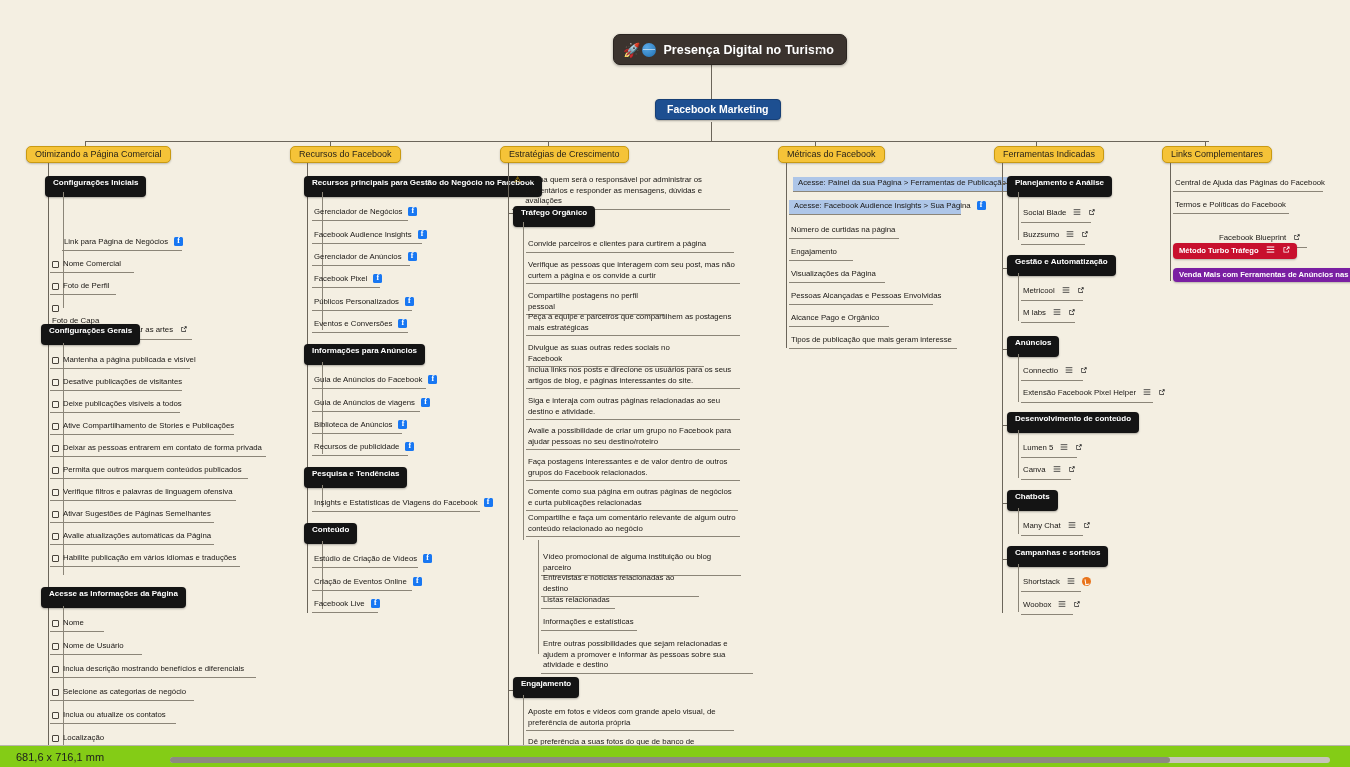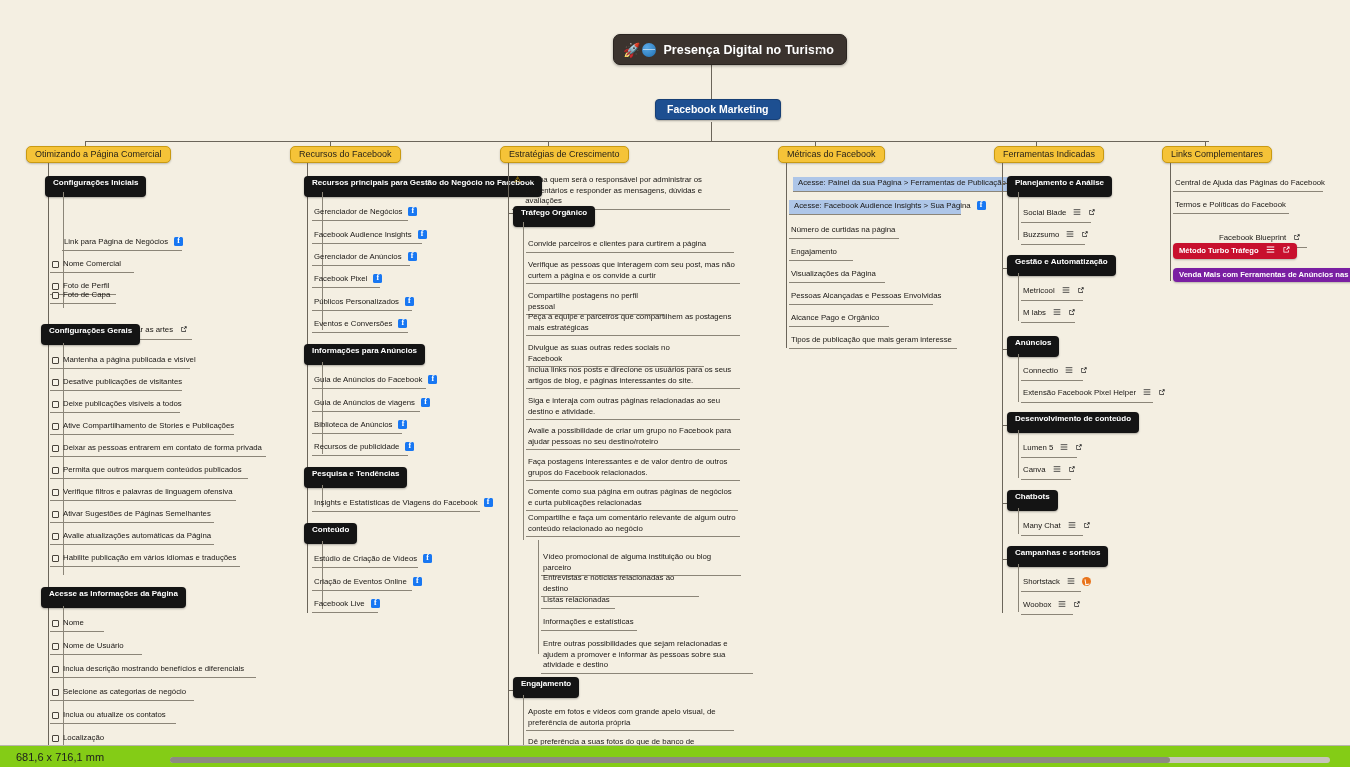--- a/index.html
+++ b/index.html
@@ -245,21 +245,21 @@
       <span class="fbicon"></span>
     </div>
   <div class="leaf" style="left:50px; top:258px; width:84px;">
       <span class="cbox"></span>
       <span class="leaf-text">Nome Comercial</span>
     </div>
   <div class="leaf" style="left:50px; top:280px; width:66px;">
       <span class="cbox"></span>
       <span class="leaf-text">Foto de Perfil</span>
     </div>
-  <div class="leaf" style="left:50px; top:289px; width:66px;">
+  <div class="leaf" style="left:50px; top:302px; width:66px;flex-direction:column;">
       <span class="cbox"></span>
       <span class="leaf-text">Foto de Capa</span>
     </div>
   <div class="leaf" style="left:50px; top:324px; width:142px;">
       <span class="radio"></span>
       <span class="leaf-text">Use o Canva para criar as artes</span>
       <span class="extico"><svg width="8" height="8" viewBox="0 0 12 12">
           <path d="M2 3h3v1H3v5h5V7h1v3H2V3z" fill="#2a2a2a"></path>
           <path d="M6.5 2H10v3.5L8.7 4.2 6.4 6.5 5.5 5.6l2.3-2.3L6.5 2z" fill="#2a2a2a"></path>
         </svg></span>

